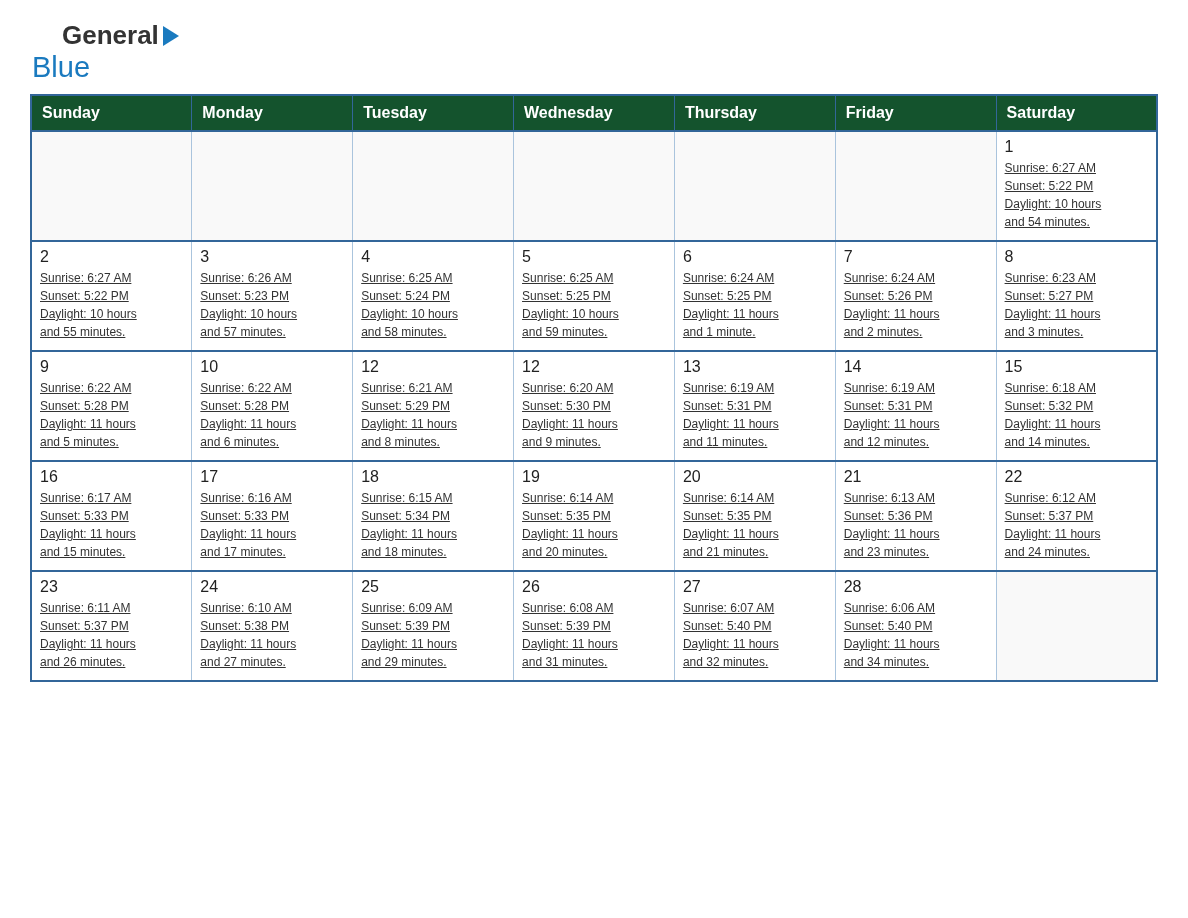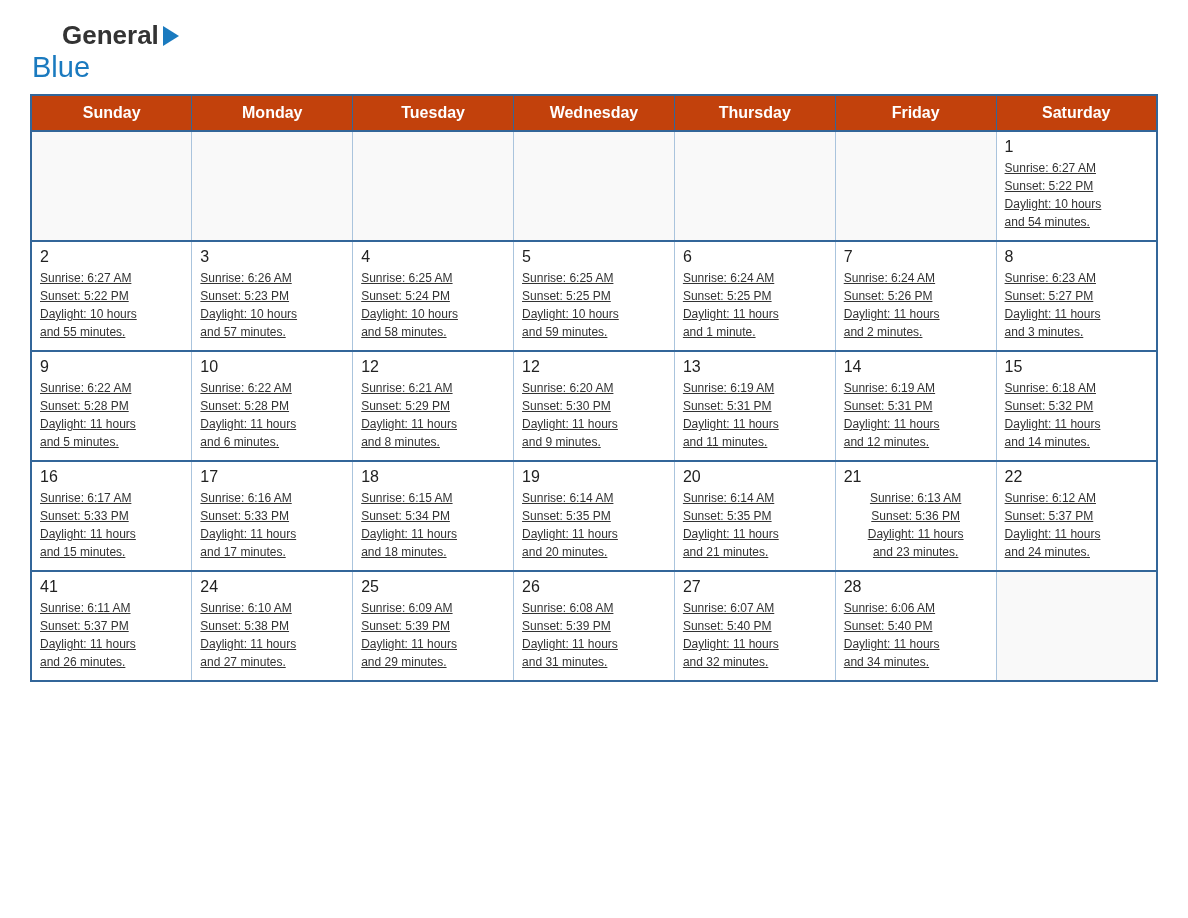--- a/index.html
+++ b/index.html
@@ -37,26 +37,26 @@
       font-weight: normal;
       color: #333;
       margin-top: 4px;
     }
     .calendar {
       width: 100%;
       border-collapse: collapse;
       border: 2px solid #336699;
     }
     .calendar th {
-      background-color: #c2410c;
+      background-color: #14532d;
       color: #fff;
       padding: 8px 10px;
       font-size: 16px;
       font-weight: bold;
-      text-align: center;
+      text-align: left;
       border: 1px solid #336699;
     }
     .calendar td {
       vertical-align: top;
       border: 1px solid #aac4dd;
       padding: 6px 8px;
       width: calc(100% / 7);
       min-height: 110px;
       height: 110px;
     }
@@ -262,36 +262,36 @@
         </td>
         <td>
           <div class="day-number">20</div>
           <div class="day-info" style="white-space: pre-line;">Sunrise: 6:14 AM
 Sunset: 5:35 PM
 Daylight: 11 hours
 and 21 minutes.</div>
         </td>
         <td>
           <div class="day-number">21</div>
-          <div class="day-info" style="white-space: pre-line; text-align: center;">Sunrise: 6:13 AM
+          <div class="day-info" style="white-space: pre-line;">Sunrise: 6:13 AM
 Sunset: 5:36 PM
 Daylight: 11 hours
 and 23 minutes.</div>
         </td>
         <td>
           <div class="day-number">22</div>
           <div class="day-info" style="white-space: pre-line;">Sunrise: 6:12 AM
 Sunset: 5:37 PM
 Daylight: 11 hours
 and 24 minutes.</div>
         </td>
       </tr>
       <tr class="row-separator">
         <td>
-          <div class="day-number">41</div>
+          <div class="day-number">23</div>
           <div class="day-info" style="white-space: pre-line;">Sunrise: 6:11 AM
 Sunset: 5:37 PM
 Daylight: 11 hours
 and 26 minutes.</div>
         </td>
         <td>
           <div class="day-number">24</div>
           <div class="day-info" style="white-space: pre-line;">Sunrise: 6:10 AM
 Sunset: 5:38 PM
 Daylight: 11 hours

